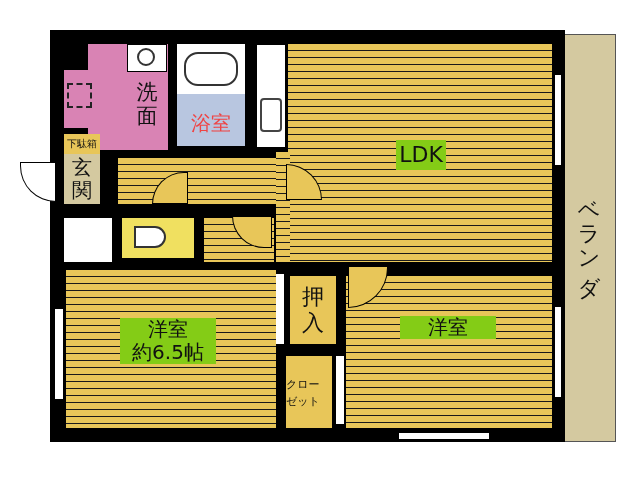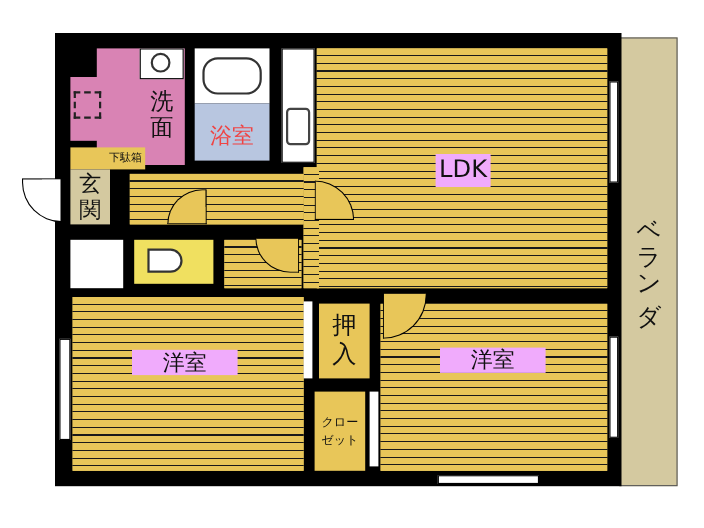--- a/index.html
+++ b/index.html
@@ -1,21 +1,21 @@
 <!DOCTYPE html>
 <html><head>
 <meta charset="utf-8">
 <style>
 html,body{margin:0;padding:0;background:#fff;}
 body{width:640px;height:480px;position:relative;overflow:hidden;font-family:"DejaVu Sans",sans-serif;}
 .abs{position:absolute;box-sizing:border-box;}
 .wall{position:absolute;background:#000;}
 .floor{position:absolute;background-color:#e8c659;background-image:repeating-linear-gradient(to bottom,#e8c659 0px,#e8c659 6px,#1a1a1a 6px,#1a1a1a 7px);}
 .plain{position:absolute;}
-.label{position:absolute;text-align:center;color:#111;background:#f0abfc;line-height:1.15;}
+.label{position:absolute;text-align:center;color:#111;background:#84cc16;line-height:1.15;}
 .win{position:absolute;background:#fff;border:1px solid #000;box-sizing:border-box;}
 </style>
 </head>
 <body>
 
 <div class="abs" style="left:563px;top:34px;width:53px;height:408px;background:#d4c9a0;border:1px solid #555;">
   <div style="position:absolute;left:14px;top:150px;width:26px;font-size:22px;writing-mode:vertical-rl;color:#111;">ベランダ</div>
 </div>
 
 <div class="wall" style="left:50px;top:30px;width:515px;height:412px;"></div>
@@ -35,21 +35,21 @@
 <div class="plain" style="left:133px;top:80px;width:28px;font-size:21px;line-height:24px;text-align:center;color:#111;">
   <div>洗</div>
   <div>面</div>
 </div>
 
 <div class="abs" style="left:177px;top:44px;width:68px;height:50px;background:#fff;"></div>
 <div class="abs" style="left:184px;top:52px;width:54px;height:34px;border:2px solid #333;border-radius:14px;background:#fff;"></div>
 <div class="plain" style="left:177px;top:94px;width:68px;height:52px;background:#b8c6e0;"></div>
 <div class="plain" style="left:183px;top:110px;width:56px;font-size:20px;text-align:center;color:#ef4444;">浴室</div>
 
-<div class="plain" style="left:64px;top:134px;width:36px;height:20px;background:#e8c659;padding-left:32px;">
+<div class="plain" style="left:64px;top:134px;width:36px;height:20px;background:#e8c659;">
   <div style="font-size:10px;text-align:center;line-height:20px;color:#111;">下駄箱</div>
 </div>
 <div class="plain" style="left:64px;top:154px;width:36px;height:50px;background:#d4c9a0;"></div>
 <div class="plain" style="left:64px;top:156px;width:36px;font-size:20px;line-height:23px;text-align:center;color:#111;">
   <div>玄</div>
   <div>関</div>
 </div>
 
 <div class="abs" style="left:20px;top:162px;width:36px;height:40px;border-top:1px solid #000;border-right:1px solid #000;border-bottom-left-radius:36px;border-left:1px solid #000;border-bottom:1px solid #000;background:#fff;"></div>
 
@@ -61,32 +61,33 @@
 <div class="plain" style="left:122px;top:218px;width:72px;height:40px;background:#f0e060;"></div>
 <div class="abs" style="left:134px;top:226px;width:32px;height:22px;border:2px solid #333;border-radius:0 14px 14px 0;background:#fff;"></div>
 <div class="floor" style="left:204px;top:218px;width:70px;height:44px;"></div>
 <div class="abs" style="left:232px;top:216px;width:40px;height:32px;background:#e8c659;border:1px solid #000;border-bottom-left-radius:38px;"></div>
 
 <div class="abs" style="left:286px;top:164px;width:36px;height:36px;background:#e8c659;border:1px solid #000;border-top-right-radius:36px;"></div>
 
 <div class="floor" style="left:66px;top:270px;width:210px;height:158px;"></div>
 <div class="label" style="left:120px;top:318px;width:96px;font-size:20px;">
   <div>洋室</div>
+  <div>約6.5帖</div>
 </div>
 <div class="win" style="left:54px;top:308px;width:10px;height:92px;"></div>
 
 <div class="plain" style="left:290px;top:276px;width:46px;height:68px;background:#e8c659;"></div>
 <div class="plain" style="left:290px;top:284px;width:46px;font-size:22px;line-height:26px;text-align:center;color:#111;">
   <div>押</div>
   <div>入</div>
 </div>
 <div class="abs" style="left:276px;top:274px;width:8px;height:70px;background:#fff;"></div>
 
 <div class="plain" style="left:286px;top:356px;width:46px;height:72px;background:#e8c659;"></div>
-<div class="plain" style="left:286px;top:376px;width:46px;font-size:11px;line-height:17px;text-align:center;color:#111;font-family:Liberation Serif, serif;">
+<div class="plain" style="left:286px;top:376px;width:46px;font-size:11px;line-height:17px;text-align:left;color:#111;">
   <div>クロー</div>
   <div>ゼット</div>
 </div>
 <div class="abs" style="left:336px;top:356px;width:8px;height:68px;background:#fff;"></div>
 
 <div class="floor" style="left:346px;top:276px;width:206px;height:152px;"></div>
 <div class="abs" style="left:348px;top:266px;width:40px;height:42px;background:#e8c659;border:1px solid #000;border-bottom-right-radius:40px;"></div>
 <div class="label" style="left:400px;top:316px;width:96px;font-size:20px;">
   <div>洋室</div>
 </div>

